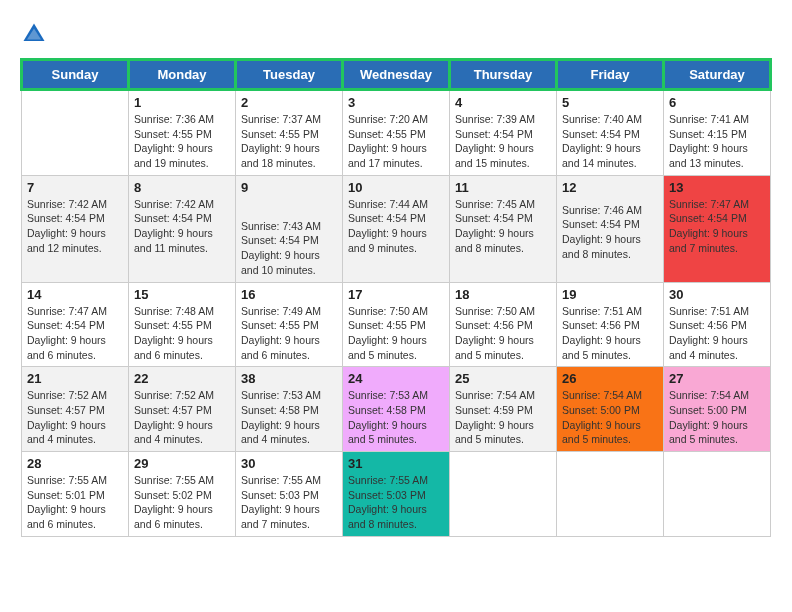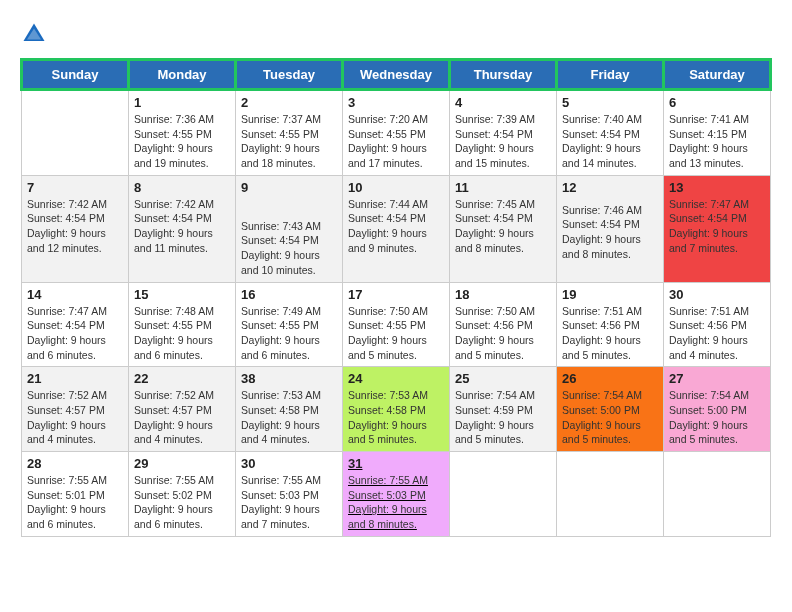--- a/index.html
+++ b/index.html
@@ -255,21 +255,21 @@
           <div class="day-info" style="white-space: pre-line;">Sunrise: 7:52 AM
 Sunset: 4:57 PM
 Daylight: 9 hours and 4 minutes.</div>
         </td>
         <td style="background: rgb(242, 242, 242);">
           <div class="day-number">38</div>
           <div class="day-info" style="white-space: pre-line;">Sunrise: 7:53 AM
 Sunset: 4:58 PM
 Daylight: 9 hours and 4 minutes.</div>
         </td>
-        <td style="background: #bef264;">
+        <td style="background: #f0abfc;">
           <div class="day-number">24</div>
           <div class="day-info" style="white-space: pre-line;">Sunrise: 7:53 AM
 Sunset: 4:58 PM
 Daylight: 9 hours and 5 minutes.</div>
         </td>
         <td style="background: rgb(242, 242, 242);">
           <div class="day-number">25</div>
           <div class="day-info" style="white-space: pre-line;">Sunrise: 7:54 AM
 Sunset: 4:59 PM
 Daylight: 9 hours and 5 minutes.</div>
@@ -299,21 +299,21 @@
           <div class="day-info" style="white-space: pre-line;">Sunrise: 7:55 AM
 Sunset: 5:02 PM
 Daylight: 9 hours and 6 minutes.</div>
         </td>
         <td style="background: rgb(255, 255, 255);">
           <div class="day-number">30</div>
           <div class="day-info" style="white-space: pre-line;">Sunrise: 7:55 AM
 Sunset: 5:03 PM
 Daylight: 9 hours and 7 minutes.</div>
         </td>
-        <td style="background: #f0abfc; text-decoration: underline;">
+        <td style="background: #14b8a6;">
           <div class="day-number">31</div>
           <div class="day-info" style="white-space: pre-line;">Sunrise: 7:55 AM
 Sunset: 5:03 PM
 Daylight: 9 hours and 8 minutes.</div>
         </td>
         <td style="background: rgb(255, 255, 255);"></td>
         <td style="background: rgb(255, 255, 255);"></td>
         <td style="background: rgb(255, 255, 255);"></td>
       </tr>
     </tbody>

